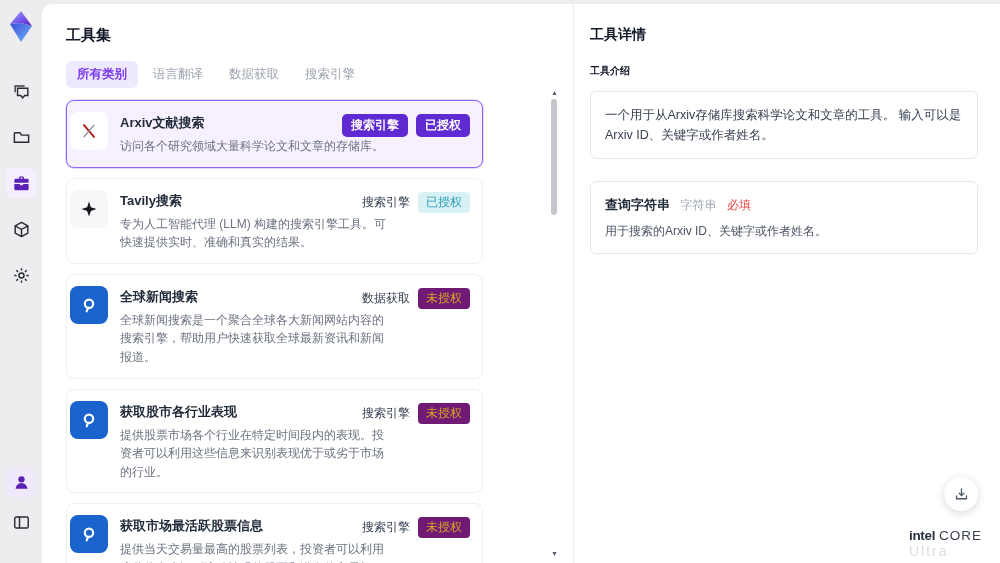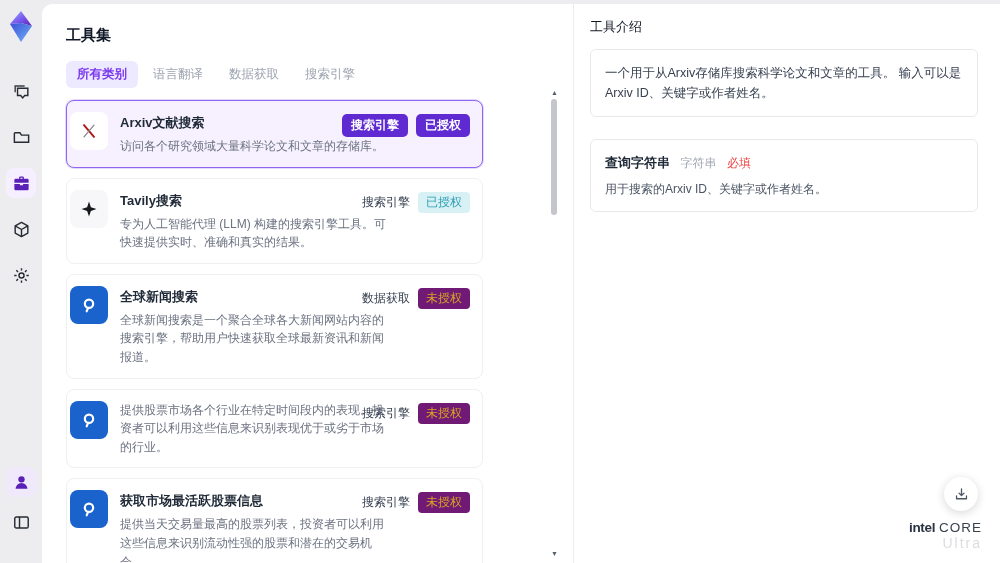--- a/index.html
+++ b/index.html
@@ -44,32 +44,32 @@
 
   
   .scrollbar { position:absolute; top:86px; bottom:6px; right:15px; width:7px; }
   .sb-arrow { position:absolute; left:0; width:7px; text-align:center; font-size:7px; color:#55606e; line-height:6px; }
   .sb-arrow.up { top:0; } .sb-arrow.down { bottom:0; }
   .sb-thumb { position:absolute; top:9px; left:0; width:6px; height:116px; background:#c4c6cb; border-radius:3px; }
 
   
   .detail { flex:1; padding:14px 22px 0 16px; position:relative; }
   .detail-title { font-size:14px; font-weight:700; color:#111827; margin:8px 0 20px; }
-  .section-h { font-size:13px; font-weight:400; color:#111827; margin-bottom:13px; }
+  .section-h { font-size:10px; font-weight:700; color:#111827; margin-bottom:13px; }
   .box { border:1px solid #e8e8ec; border-radius:6px; background:#fff; padding:13px 14px; margin-bottom:22px; }
   .intro-text { font-size:12.5px; color:#374151; line-height:1.6; }
   .param-line { margin-bottom:9px; }
   .param-name { font-size:13px; font-weight:700; color:#1f2937; }
   .param-type { font-size:12px; color:#9ca3af; margin-left:6px; }
   .param-req { font-size:12px; color:#ef4444; margin-left:6px; }
   .param-desc { font-size:12px; color:#4b5563; }
 
   
   .fab { position:absolute; right:22px; bottom:52px; width:34px; height:34px; border-radius:50%; background:#fff; box-shadow:0 2px 10px rgba(0,0,0,.16); display:flex; align-items:center; justify-content:center; color:#4b5563; cursor:pointer; }
-  .brand { position:absolute; right:18px; bottom:12px; text-align:right; line-height:1.1; }
+  .brand { position:absolute; right:18px; bottom:4px; line-height:1.1; }
   .brand-main { font-size:13.5px; color:#2a3240; }
   .brand-main b { font-weight:700; letter-spacing:-0.3px; }
   .brand-core { font-weight:400; letter-spacing:1px; color:#39414f; }
   .brand-sub { font-size:14px; color:#dcdde1; letter-spacing:2px; }
 </style>
 </head>
 <body>
 
 <div class="app">
 
@@ -206,20 +206,21 @@
   <div class="card">
     <div class="card-icon icon-blueq">
 
       <svg viewBox="0 0 24 24" width="20" height="20" fill="none">
         <circle cx="12" cy="10.5" r="5" stroke="#ffffff" stroke-width="2.6"></circle>
         <path d="M11 15.5 L9.2 19.5" stroke="#ffffff" stroke-width="2.6" stroke-linecap="round"></path>
       </svg>
 
     </div>
     <div class="card-main">
+      <div class="card-title">获取股市各行业表现</div>
       <div class="card-desc">提供股票市场各个行业在特定时间段内的表现。投资者可以利用这些信息来识别表现优于或劣于市场的行业。</div>
     </div>
     <div class="badges">
       <span class="cat">搜索引擎</span>
       <span class="status unauthorized">未授权</span>
     </div>
   </div>
 
   <div class="card">
     <div class="card-icon icon-blueq">
@@ -243,20 +244,21 @@
 </div>
 
       <div class="scrollbar">
         <div class="sb-arrow up">▲</div>
         <div class="sb-thumb"></div>
         <div class="sb-arrow down">▼</div>
       </div>
     </div>
 
     <div class="detail">
+      <div class="detail-title">工具详情</div>
 
       <div class="section-h">工具介绍</div>
       <div class="box">
         <div class="intro-text">一个用于从Arxiv存储库搜索科学论文和文章的工具。 输入可以是Arxiv ID、关键字或作者姓名。</div>
       </div>
 
       <div class="box">
         <div class="param-line">
           <span class="param-name">查询字符串</span>
           <span class="param-type">字符串</span>

